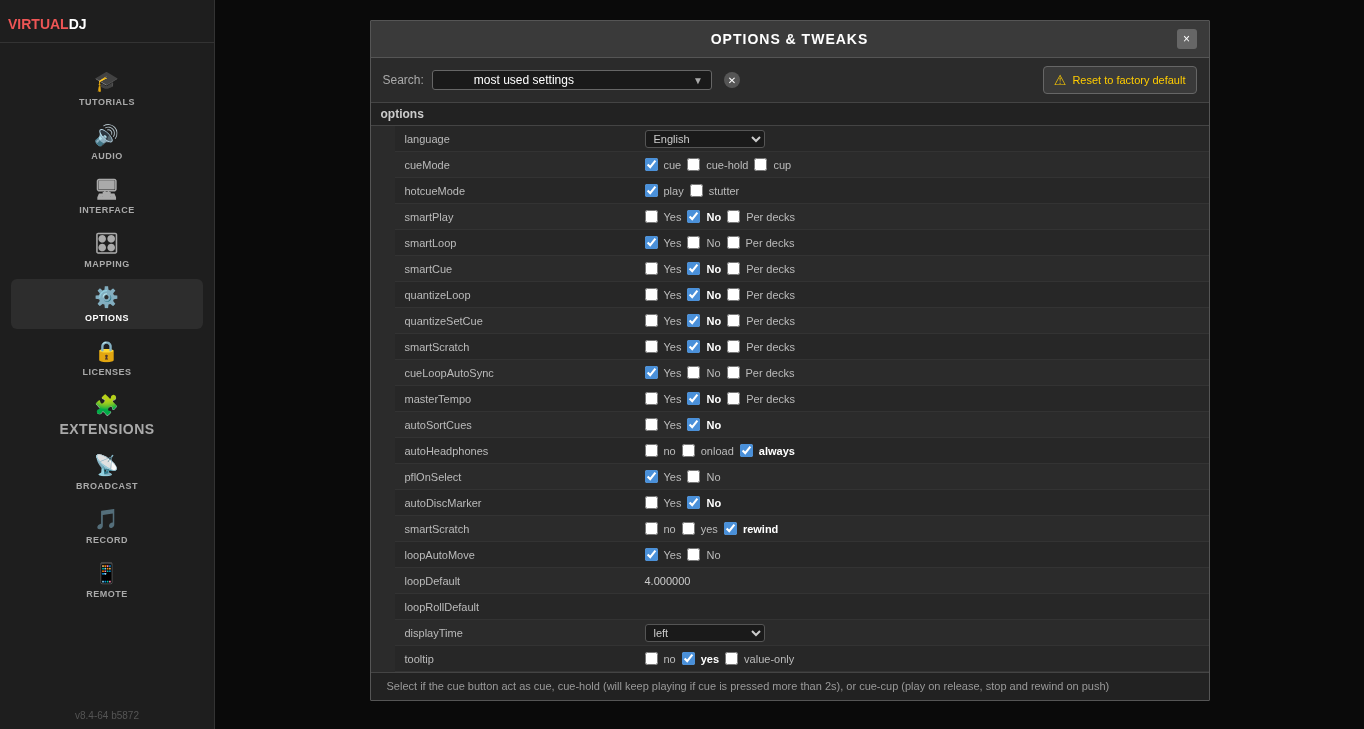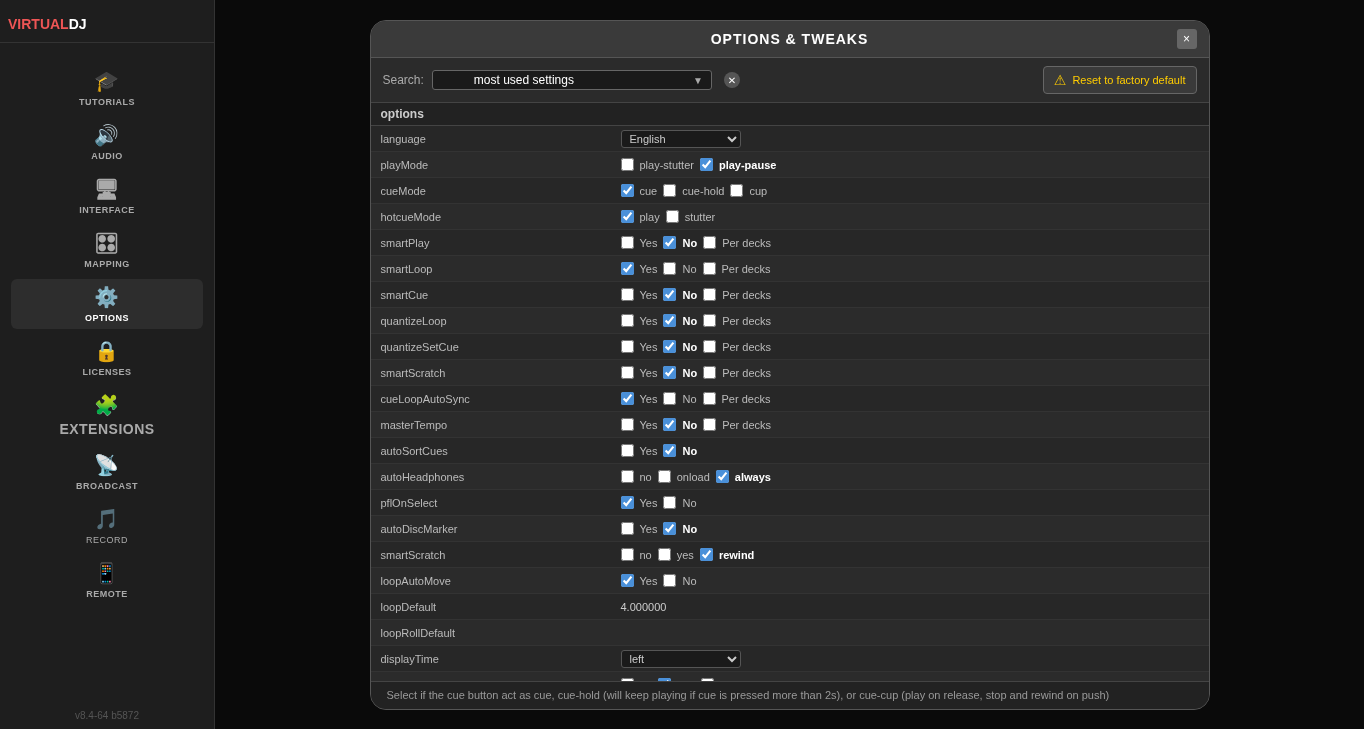--- a/index.html
+++ b/index.html
@@ -65,21 +65,21 @@
       align-items: flex-start;
       justify-content: center;
       padding-top: 20px;
       z-index: 100;
     }
 
     
     .modal {
       background: #2b2b2b;
       border: 1px solid #555;
-      border-radius: 16px;
+      border-radius: 1px;
       width: 840px;
       max-height: 690px;
       display: flex;
       flex-direction: column;
       overflow: hidden;
     }
     .modal-header {
       background: #3a3a3a;
       display: flex;
       align-items: center;
@@ -202,20 +202,21 @@
       color: #ccc;
       border-bottom: 1px solid #444;
     }
 
     .option-row {
       display: flex;
       align-items: center;
       padding: 3px 10px;
       border-bottom: 1px solid #333;
       min-height: 26px;
+      margin-left: 24px;
     }
     .option-row:nth-child(even) { background: #272727; }
     .option-row:nth-child(odd) { background: #2b2b2b; }
 
     .option-name {
       width: 240px;
       min-width: 240px;
       color: #bbb;
       font-size: 11px;
     }
@@ -306,21 +307,21 @@
     <div class="sidebar-item">
       <span class="sidebar-icon">🧩</span>
       <span style="font-size:14px; font-weight:bold; letter-spacing:0.5px;">EXTENSIONS</span>
     </div>
     <div class="sidebar-item">
       <span class="sidebar-icon">📡</span>
       <span style="font-size:9px; font-weight:bold; letter-spacing:0.5px;">BROADCAST</span>
     </div>
     <div class="sidebar-item">
       <span class="sidebar-icon">🎵</span>
-      <span style="font-size:9px; font-weight:normal; letter-spacing:0.5px;">RECORD</span>
+      <span style="font-size:9px; font-weight:bold; letter-spacing:0.5px;">RECORD</span>
     </div>
     <div class="sidebar-item">
       <span class="sidebar-icon">📱</span>
       <span style="font-size:9px; font-weight:bold; letter-spacing:0.5px;">REMOTE</span>
     </div>
     <div class="sidebar-version">v8.4-64 b5872</div>
   </div>
 
 <div class="modal-overlay">
   <div class="modal">
@@ -350,29 +351,20 @@
         <span class="option-name">language</span>
         <div class="option-controls">
           <select class="opt-select">
             <option>English</option>
             <option>French</option>
             <option>Spanish</option>
           </select>
         </div>
       </div>
 
-      <div class="option-row">
-        <span class="option-name">playMode</span>
-        <div class="option-controls">
-          <input type="checkbox" class="opt-checkbox" style="">
-          <span class="opt-label">play-stutter</span>
-          <input type="checkbox" class="opt-checkbox" checked="" style="">
-          <span class="opt-label bold-selected">play-pause</span>
-        </div>
-      </div>
 
       <div class="option-row">
         <span class="option-name">cueMode</span>
         <div class="option-controls">
           <input type="checkbox" class="opt-checkbox" checked="" style="">
           <span class="opt-label">cue</span>
           <input type="checkbox" class="opt-checkbox" style="">
           <span class="opt-label">cue-hold</span>
           <input type="checkbox" class="opt-checkbox" style="">
           <span class="opt-label">cup</span>

